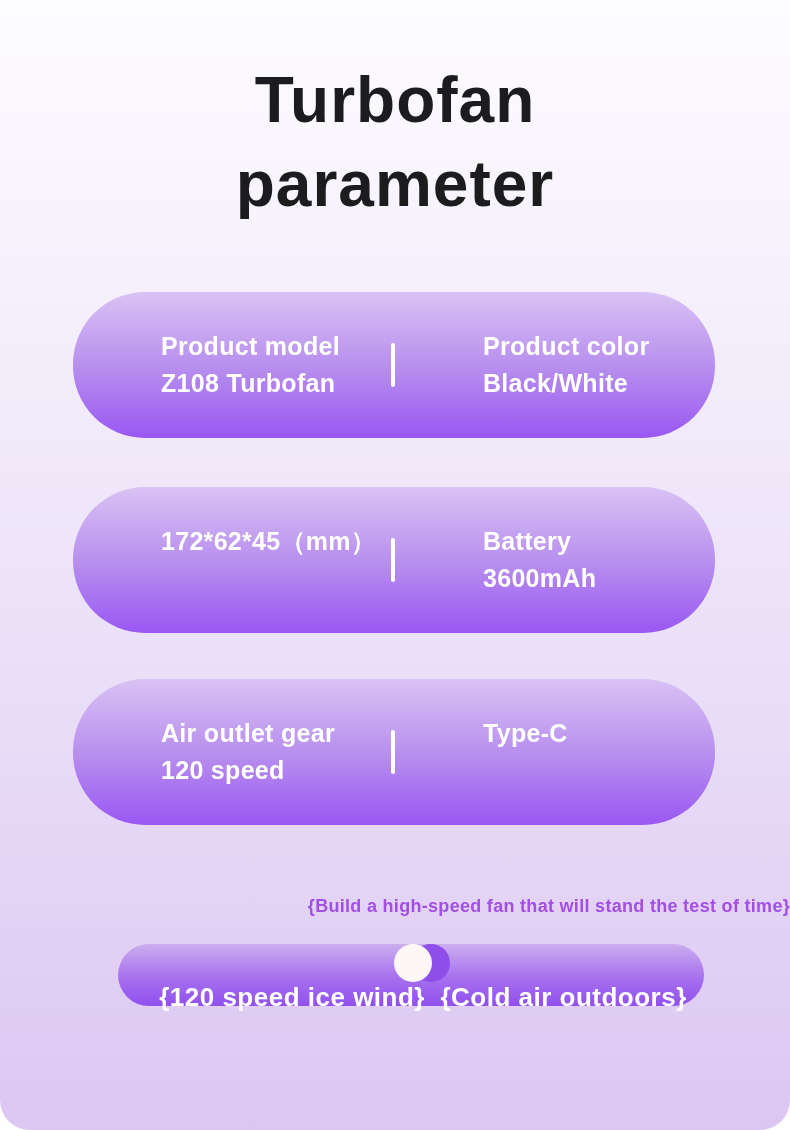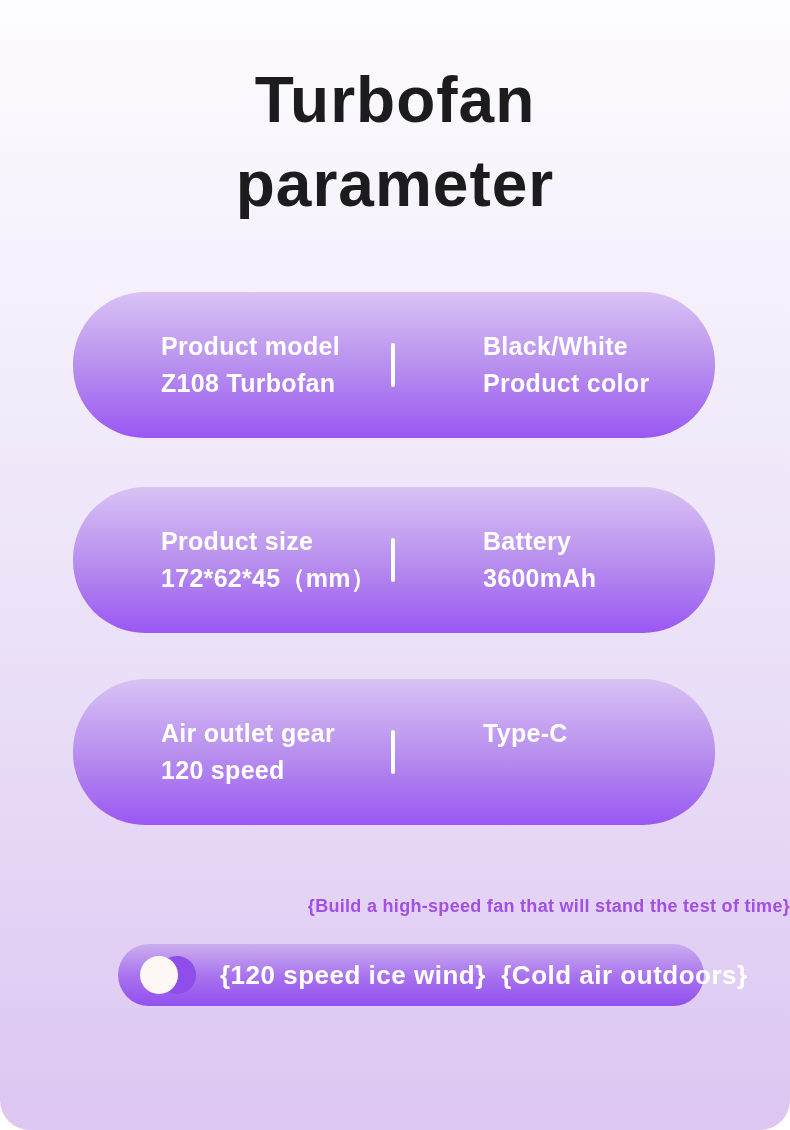--- a/index.html
+++ b/index.html
@@ -77,20 +77,21 @@
     left: 118px;
     top: 944px;
     width: 586px;
     height: 62px;
     border-radius: 31px;
     background: linear-gradient(180deg, #cbaeef 0%, #a670ee 55%, #9150ef 100%);
     display: flex;
     align-items: center;
     padding: 0;
     box-sizing: border-box;
+    flex-direction: column;
   }
   .banner-icon {
     position: relative;
     margin-left: 22px;
     width: 56px;
     height: 38px;
     flex: 0 0 auto;
   }
   .banner-icon .circle-back {
     position: absolute;
@@ -129,28 +130,27 @@
     <div>parameter</div>
   </div>
 
   <section class="spec-card card-1">
     <div class="spec-col left">
       <div>Product model</div>
       <div>Z108 Turbofan</div>
     </div>
     <div class="v-divider"></div>
     <div class="spec-col right">
+      <div>Product color</div>
       <div>Black/White</div>
-      <div>Product color</div>
     </div>
   </section>
 
   <section class="spec-card card-2">
     <div class="spec-col left">
-      <div>Product size</div>
       <div>172*62*45（mm）</div>
     </div>
     <div class="v-divider"></div>
     <div class="spec-col right">
       <div>Battery</div>
       <div>3600mAh</div>
     </div>
   </section>
 
   <section class="spec-card card-3">

